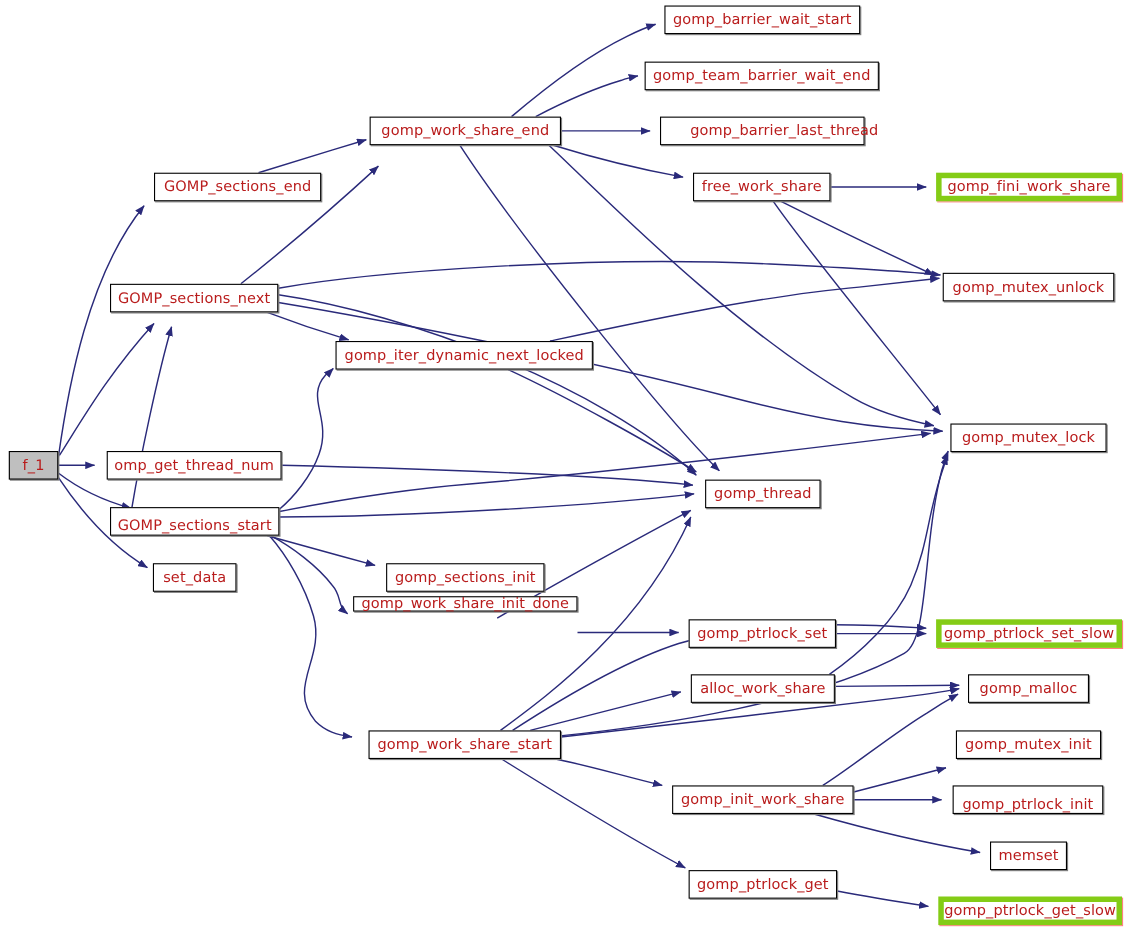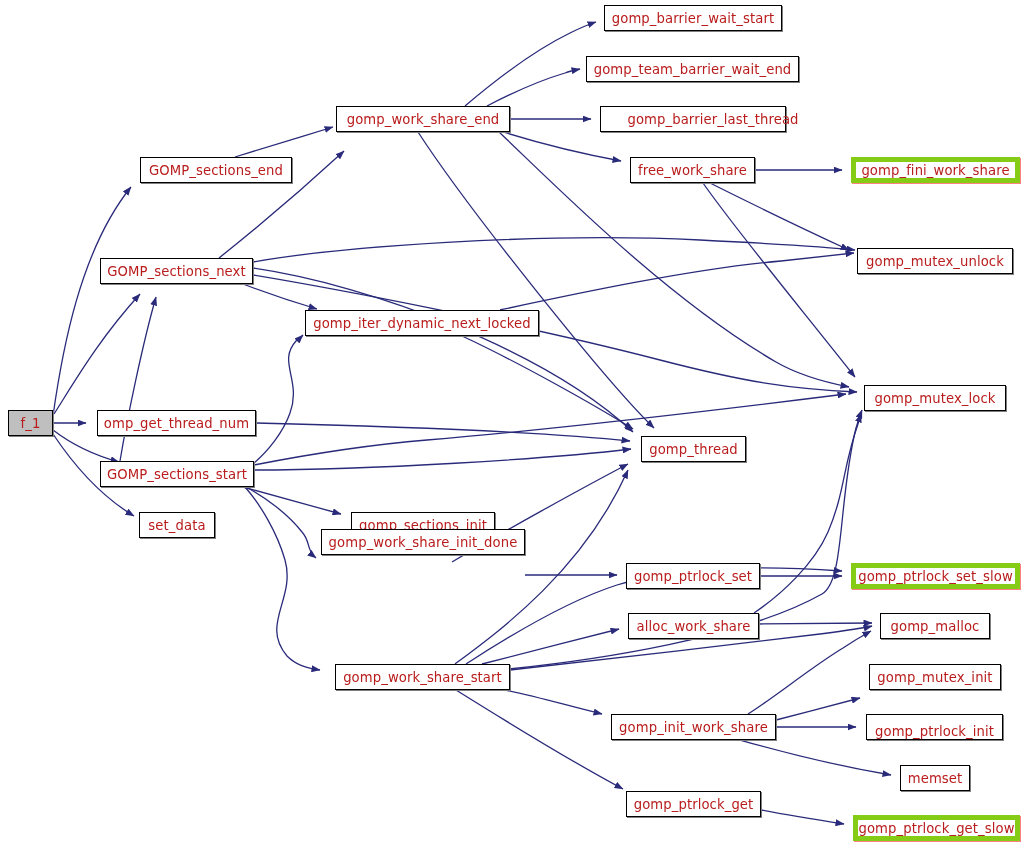--- a/index.html
+++ b/index.html
@@ -115,36 +115,36 @@
       </div>
       <div class="node" style="left: 101px; top: 157px; width: 152px; height: 26px; margin-left: 39px;">
         <span class="node-label">GOMP_sections_end</span>
       </div>
       <div class="node" style="left: 100px; top: 258px; width: 153px; height: 26px;">
         <span class="node-label">GOMP_sections_next</span>
       </div>
       <div class="node" style="left: 97px; top: 410px; width: 159px; height: 26px;">
         <span class="node-label">omp_get_thread_num</span>
       </div>
-      <div class="node" style="left: 100px; top: 461px; width: 154px; height: 26px;">
+      <div class="node" style="left: 100px; top: 461px; width: 154px; height: 26px; align-items: flex-end;">
         <span class="node-label">GOMP_sections_start</span>
       </div>
       <div class="node" style="left: 139px; top: 512px; width: 76px; height: 26px;">
         <span class="node-label">set_data</span>
       </div>
       <div class="node" style="left: 336px; top: 106px; width: 174px; height: 26px;">
         <span class="node-label">gomp_work_share_end</span>
       </div>
       <div class="node" style="left: 305px; top: 310px; width: 234px; height: 26px;">
         <span class="node-label">gomp_iter_dynamic_next_locked</span>
       </div>
       <div class="node" style="left: 351px; top: 512px; width: 144px; height: 26px;">
         <span class="node-label">gomp_sections_init</span>
       </div>
-      <div class="node" style="left: 321px; top: 529px; width: 204px; height: 26px;">
+      <div class="node" style="left: 321px; top: 542px; width: 204px; height: 14px;">
         <span class="node-label">gomp_work_share_init_done</span>
       </div>
       <div class="node" style="left: 335px; top: 664px; width: 175px; height: 26px;">
         <span class="node-label">gomp_work_share_start</span>
       </div>
       <div class="node" style="left: 604px; top: 5px; width: 178px; height: 26px;">
         <span class="node-label">gomp_barrier_wait_start</span>
       </div>
       <div class="node" style="left: 586px; top: 56px; width: 213px; height: 26px;">
         <span class="node-label">gomp_team_barrier_wait_end</span>

